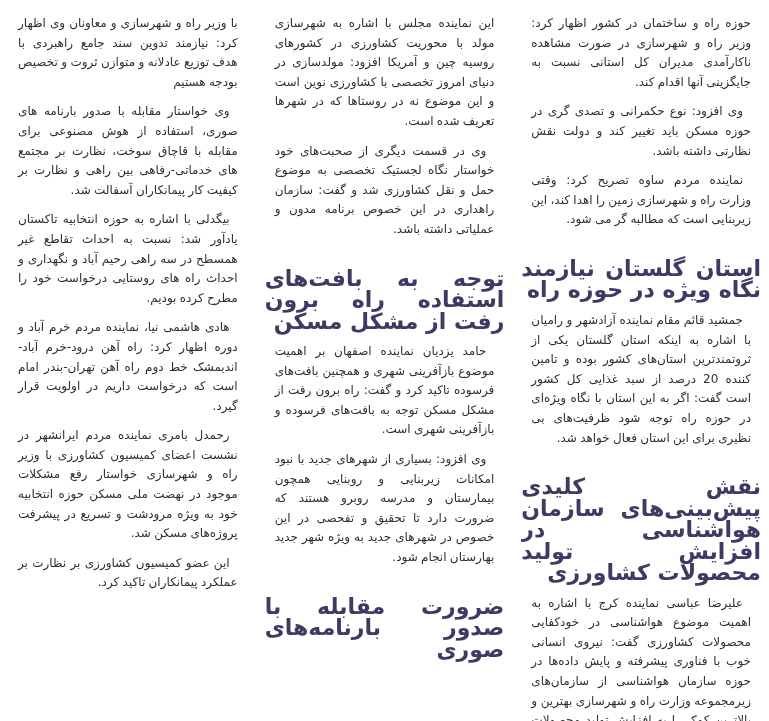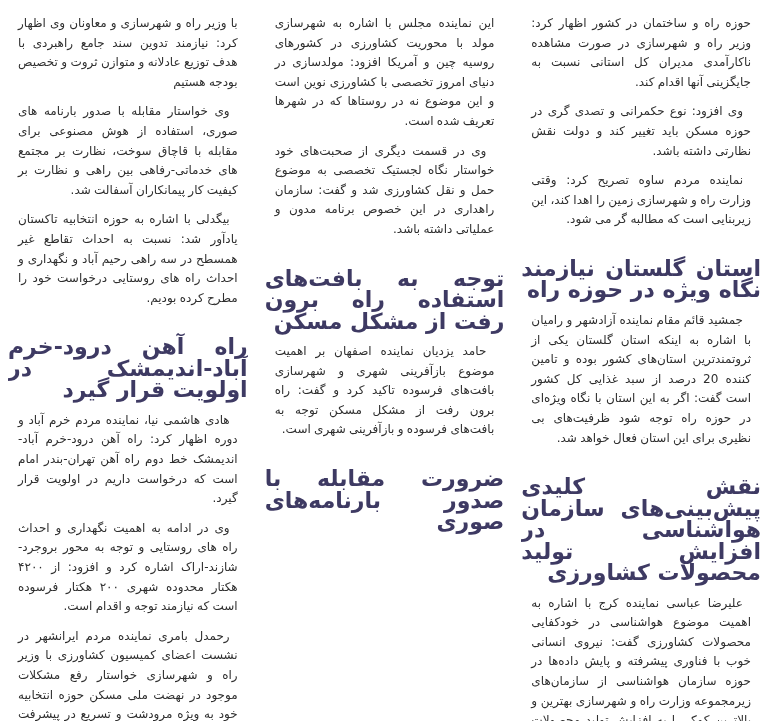--- a/index.html
+++ b/index.html
@@ -64,27 +64,26 @@
         <h2 class="heading">استان گلستان نیازمند نگاه ویژه در حوزه راه</h2>
         <p class="para">جمشید قائم مقام نماینده آزادشهر و رامیان با اشاره به اینکه استان گلستان یکی از ثروتمندترین استان‌های کشور بوده و تامین کننده 20 درصد از سبد غذایی کل کشور است گفت: اگر به این استان با نگاه ویژه‌ای در حوزه راه توجه شود ظرفیت‌های بی نظیری برای این استان فعال خواهد شد.</p>
         <h2 class="heading">نقش کلیدی پیش‌بینی‌های سازمان هواشناسی در افزایش تولید محصولات کشاورزی</h2>
         <p class="para">علیرضا عباسی نماینده کرج با اشاره به اهمیت موضوع هواشناسی در خودکفایی محصولات کشاورزی گفت: نیروی انسانی خوب با فناوری پیشرفته و پایش داده‌ها در حوزه سازمان هواشناسی از سازمان‌های زیرمجموعه وزارت راه و شهرسازی بهترین و بالاترین کمک را به افزایش تولید محصولات کشاورزی و خودکفایی محصولات کشاورزی با پیش‌بینی‌های به موقع خواهد کرد.</p>
         <h2 class="heading">حمل‌ونقل کشاورزی نیازمند نگاه لجستیک تخصصی و برنامه مدون</h2>
       </div>
       <div class="column">
         <p class="para">این نماینده مجلس با اشاره به شهرسازی مولد با محوریت کشاورزی در کشورهای روسیه چین و آمریکا افزود: مولدسازی در دنیای امروز تخصصی با کشاورزی نوین است و این موضوع نه در روستاها که در شهرها تعریف شده است.</p>
         <p class="para">وی در قسمت دیگری از صحبت‌های خود خواستار نگاه لجستیک تخصصی به موضوع حمل و نقل کشاورزی شد و گفت: سازمان راهداری در این خصوص برنامه مدون و عملیاتی داشته باشد.</p>
         <h2 class="heading">توجه به بافت‌های استفاده راه برون رفت از مشکل مسکن</h2>
-        <p class="para">حامد یزدیان نماینده اصفهان بر اهمیت موضوع بازآفرینی شهری و شهرسازی بافت‌های فرسوده تاکید کرد و گفت: راه برون رفت از مشکل مسکن توجه به بافت‌های فرسوده و بازآفرینی شهری است.</p>
+        <p class="para">حامد یزدیان نماینده اصفهان بر اهمیت موضوع بازآفرینی شهری و همچنین بافت‌های فرسوده تاکید کرد و گفت: راه برون رفت از مشکل مسکن توجه به بافت‌های فرسوده و بازآفرینی شهری است.</p>
+        <p class="para">وی افزود: بسیاری از شهرهای جدید با نبود امکانات زیربنایی و روبنایی همچون بیمارستان و مدرسه روبرو هستند که ضرورت دارد تا تحقیق و تفحصی در این خصوص در شهرهای جدید به ویژه شهر جدید بهارستان انجام شود.</p>
         <h2 class="heading">ضرورت مقابله با صدور بارنامه‌های صوری</h2>
       </div>
       <div class="column">
         <p class="para">با وزیر راه و شهرسازی و معاونان وی اظهار کرد: نیازمند تدوین سند جامع راهبردی با هدف توزیع عادلانه و متوازن ثروت و تخصیص بودجه هستیم</p>
         <p class="para">وی خواستار مقابله با صدور بارنامه های صوری، استفاده از هوش مصنوعی برای مقابله با قاچاق سوخت، نظارت بر مجتمع های خدماتی-رفاهی بین راهی و نظارت بر کیفیت کار پیمانکاران آسفالت شد.</p>
         <p class="para">بیگدلی با اشاره به حوزه انتخابیه تاکستان یادآور شد: نسبت به احداث تقاطع غیر همسطح در سه راهی رحیم آباد و نگهداری و احداث راه های روستایی درخواست خود را مطرح کرده بودیم.</p>
-        <h2 class="heading">راه آهن درود-خرم آباد-اندیمشک در اولویت قرار گیرد</h2>
         <p class="para">هادی هاشمی نیا، نماینده مردم خرم آباد و دوره اظهار کرد: راه آهن درود-خرم آباد-اندیمشک خط دوم راه آهن تهران-بندر امام است که درخواست داریم در اولویت قرار گیرد.</p>
-        <p class="para">وی در ادامه به اهمیت نگهداری و احداث راه های روستایی و توجه به محور بروجرد-شازند-اراک اشاره کرد و افزود: از ۴۲۰۰ هکتار محدوده شهری ۲۰۰ هکتار فرسوده است که نیازمند توجه و اقدام است.</p>
         <p class="para">رحمدل بامری نماینده مردم ایرانشهر در نشست اعضای کمیسیون کشاورزی با وزیر راه و شهرسازی خواستار رفع مشکلات موجود در نهضت ملی مسکن حوزه انتخابیه خود به ویژه مرودشت و تسریع در پیشرفت پروژه‌های مسکن شد.</p>
         <p class="para">این عضو کمیسیون کشاورزی بر نظارت بر عملکرد پیمانکاران تاکید کرد.</p>
       </div>
     </div>
 </div>
 
 </body></html>

